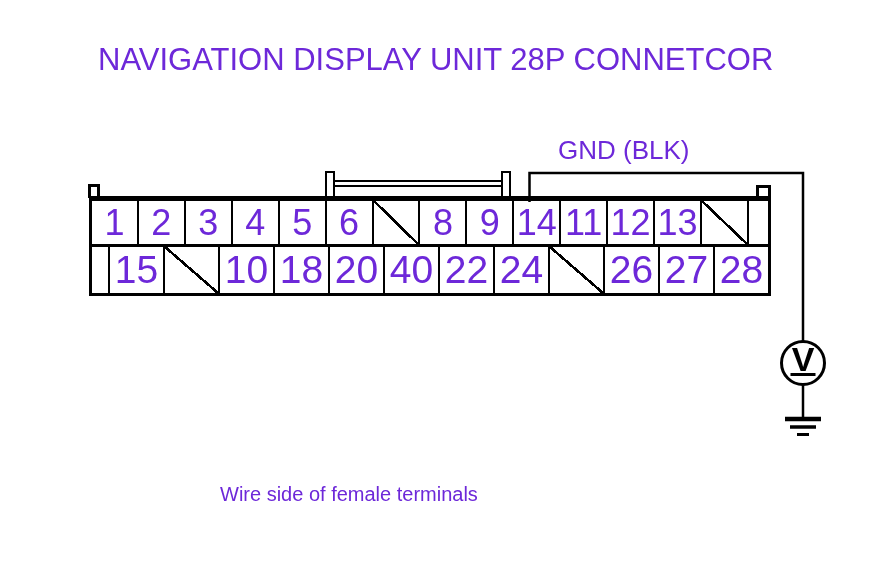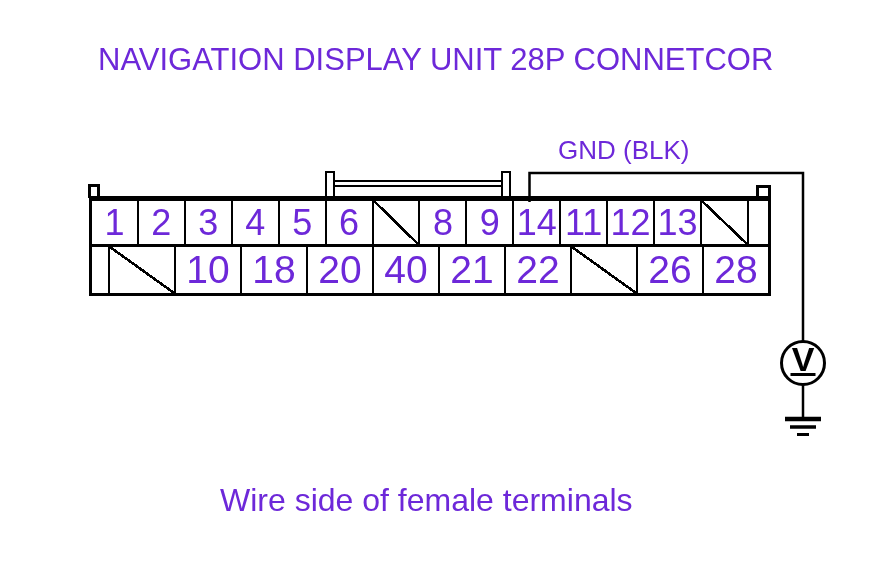--- a/index.html
+++ b/index.html
@@ -3,21 +3,21 @@
 <meta charset="utf-8">
 <style>
   html,body{margin:0;padding:0;background:#fff;}
   .canvas{
     position:relative;width:880px;height:580px;background:#fff;overflow:hidden;
     font-family:"Liberation Sans",sans-serif;color:#6d28d9;
   }
   .txt{position:absolute;white-space:nowrap;line-height:1;}
   .title{left:98px;top:44px;font-size:31px;}
   .gnd-label{left:558px;top:137px;font-size:26px;}
-  .caption{left:220px;top:484px;font-size:32px;}
+  .caption{left:220px;top:484px;font-size:20px;}
 
   
   .shell{
     position:absolute;left:89px;top:196px;width:682px;height:100px;
     border:3px solid #000;border-top-width:5px;box-sizing:border-box;
     background:#fff;display:flex;flex-direction:column;
   }
   .row{display:flex;width:100%;}
   .row-top{height:46px;border-bottom:3px solid #000;box-sizing:border-box;}
   .row-bottom{flex:1;}
@@ -84,29 +84,31 @@
         <div class="cell ">9</div>
         <div class="cell ">14</div>
         <div class="cell ">11</div>
         <div class="cell ">12</div>
         <div class="cell ">13</div>
         <div class="cell slash"></div>
         <div class="cell spacer"></div>
       </div>
     <div class="row row-bottom">
         <div class="cell spacer"></div>
+        <div class="cell ">15</div>
         <div class="cell slash"></div>
         <div class="cell ">10</div>
         <div class="cell ">18</div>
         <div class="cell ">20</div>
         <div class="cell ">40</div>
-        <div class="cell ">21</div>
         <div class="cell ">22</div>
+        <div class="cell ">24</div>
         <div class="cell slash"></div>
         <div class="cell ">26</div>
+        <div class="cell ">27</div>
         <div class="cell ">28</div>
       </div>
   </div>
 
   <svg class="circuit" viewBox="0 0 320 296">
     <polyline points="9.5,38 9.5,9 283,9 283,178" fill="none" stroke="#000" stroke-width="2.5"></polyline>
     <circle cx="283" cy="199" r="21.5" fill="#fff" stroke="#000" stroke-width="3"></circle>
     <text x="283" y="207" text-anchor="middle" font-family="Liberation Sans, sans-serif" font-size="34" font-weight="bold" fill="#000">V</text>
     <line x1="270.5" y1="210.5" x2="295.5" y2="210.5" stroke="#000" stroke-width="3"></line>
     <line x1="283" y1="220.5" x2="283" y2="255" stroke="#000" stroke-width="2.5"></line>

